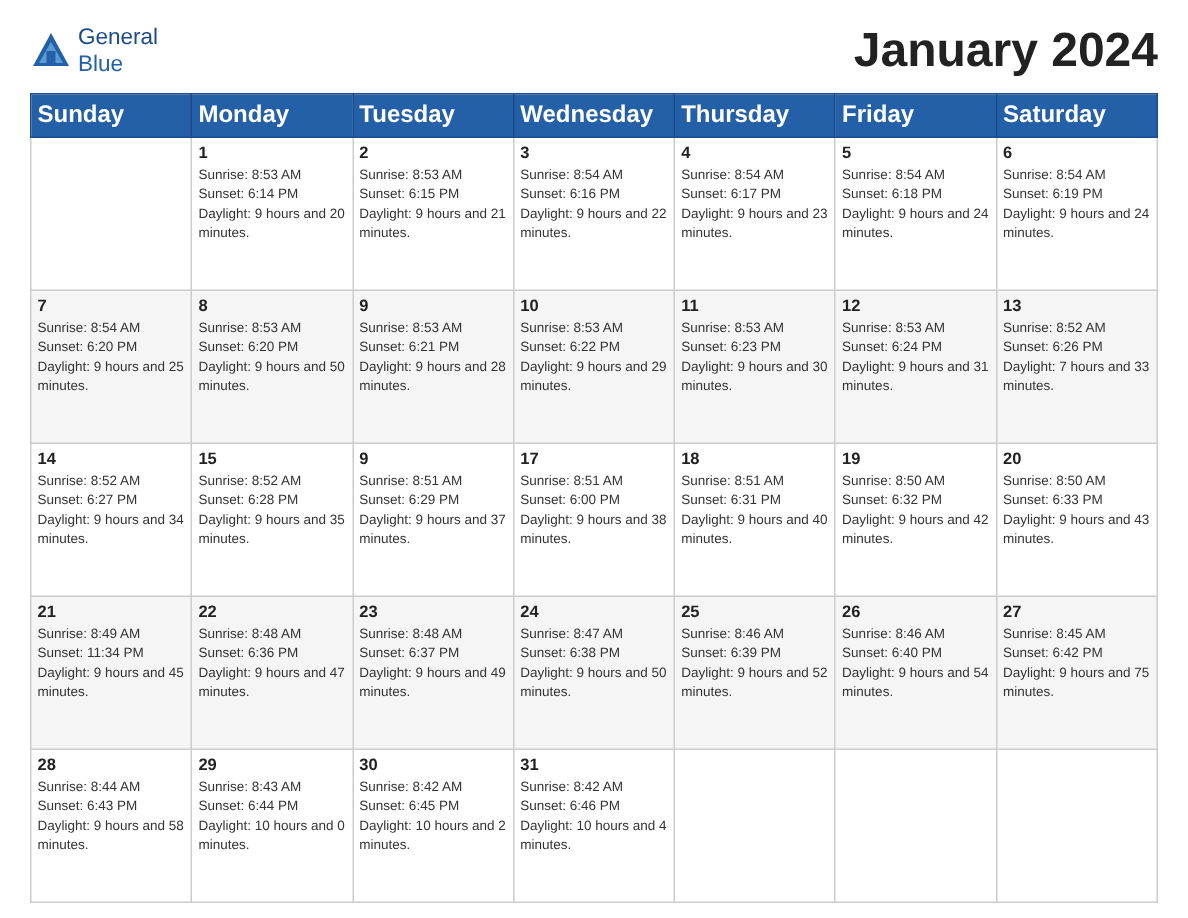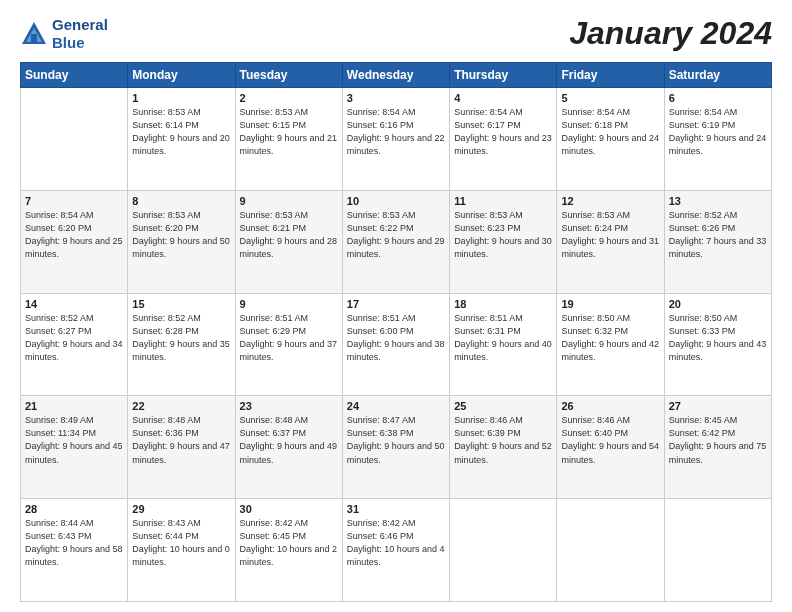--- a/index.html
+++ b/index.html
@@ -27,21 +27,20 @@
       display: flex;
       align-items: center;
     }
     .logo-icon {
       width: 28px;
       height: 28px;
       margin-right: 4px;
     }
     .title-block {
       text-align: center;
-      font-style: italic;
     }
     .cal-title {
       font-size: 32px;
       font-weight: bold;
       color: #222;
       line-height: 1.1;
     }
     .cal-subtitle {
       font-size: 15px;
       color: #444;
@@ -49,21 +48,21 @@
     .calendar {
       flex: 1;
       border: 1px solid #ccc;
       border-collapse: collapse;
       width: 100%;
       table-layout: fixed;
     }
     .calendar th {
       background: #2460a7;
       color: #fff;
-      font-size: 12px;
+      font-size: 16px;
       font-weight: bold;
       padding: 5px 4px;
       text-align: left;
       border: 1px solid #1a4b8c;
     }
     .calendar td {
       border: 1px solid #ccc;
       vertical-align: top;
       padding: 4px 4px 3px 4px;
       font-size: 9.5px;
@@ -95,24 +94,24 @@
 
 <div class="page">
   <div class="header">
     <div class="logo">
       <svg class="logo-icon" viewBox="0 0 28 28">
         <polygon points="14,2 26,24 2,24" fill="#2460a7"></polygon>
         <polygon points="14,8 22,22 6,22" fill="#5b9bd5"></polygon>
         <rect x="11" y="14" width="6" height="8" fill="#2460a7"></rect>
       </svg>
       <div>
-        <div style="font-size:15px;font-weight:bold;color:#1a4b8c;line-height:1.2;">
+        <div style="font-size:15px;font-weight:normal;color:#1a4b8c;line-height:1.2;">
           <span>General</span>
         </div>
-        <div style="font-size:15px;font-weight:bold;color:#2460a7;line-height:1.2;">
+        <div style="font-size:15px;font-weight:normal;color:#2460a7;line-height:1.2;">
           <span>Blue</span>
         </div>
       </div>
     </div>
     <div class="title-block">
       <div class="cal-title">January 2024</div>
     </div>
   </div>
 
   <table class="calendar">

